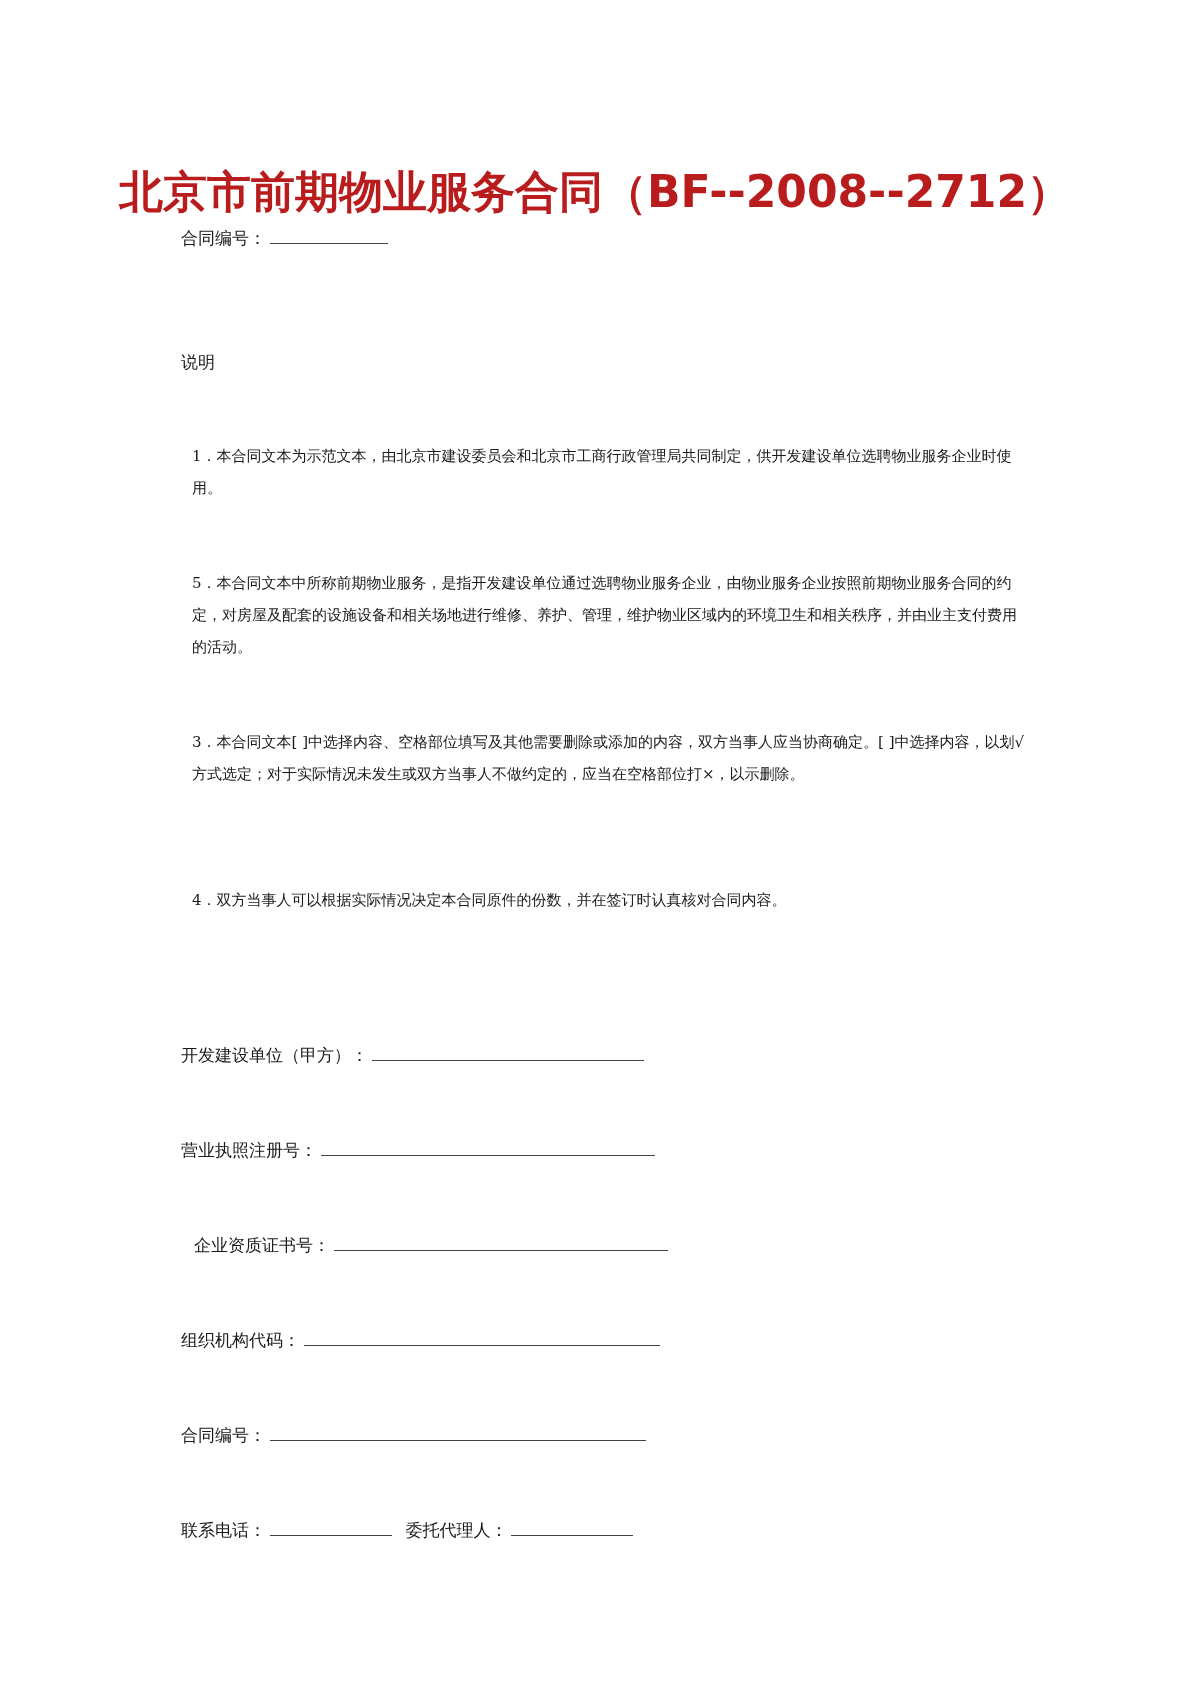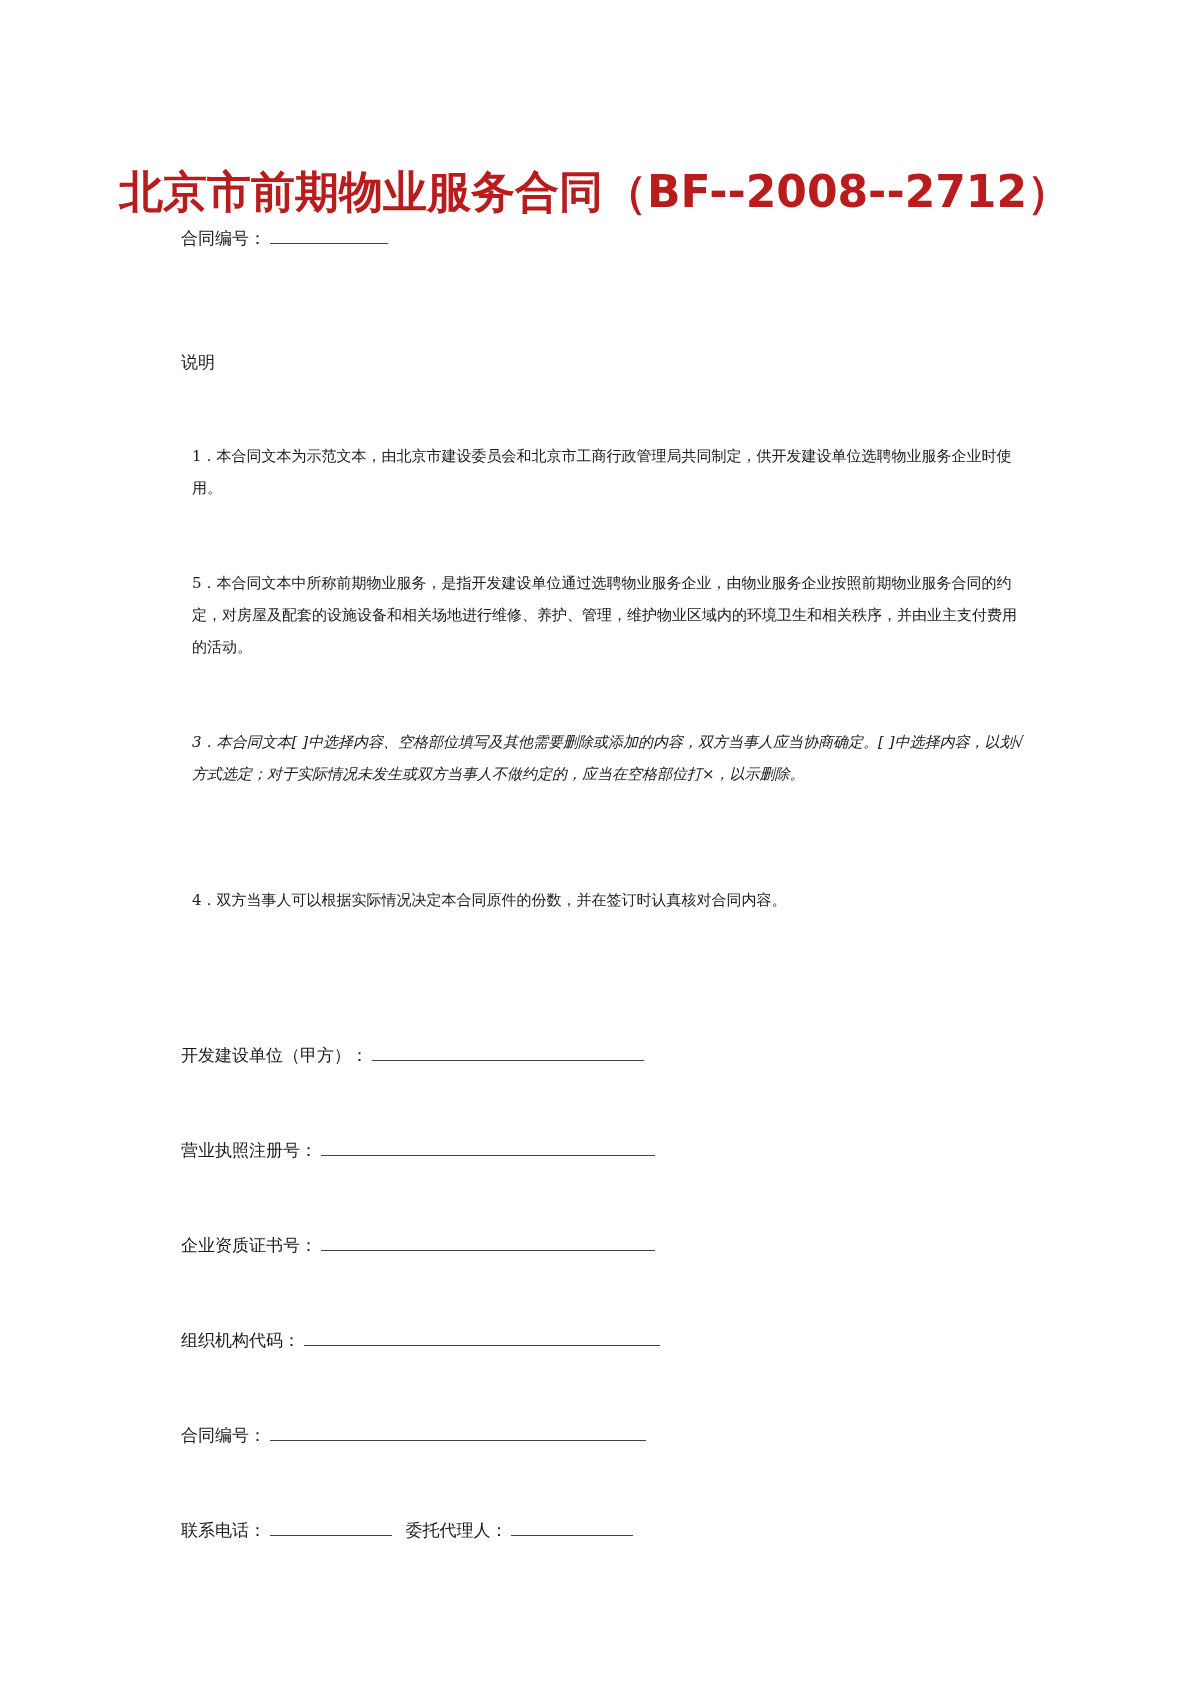--- a/index.html
+++ b/index.html
@@ -20,30 +20,30 @@
   <div class="title">北京市前期物业服务合同（BF--2008--2712）</div>
 
   <div class="line" style="top:222px;">
     <span>合同编号：</span><span class="blank" style="width:118px;"></span>
   </div>
 
   <div class="line" style="top:346px;">说明</div>
 
   <div class="para" style="top:440px;">1．本合同文本为示范文本，由北京市建设委员会和北京市工商行政管理局共同制定，供开发建设单位选聘物业服务企业时使用。</div>
   <div class="para" style="top:567px;">5．本合同文本中所称前期物业服务，是指开发建设单位通过选聘物业服务企业，由物业服务企业按照前期物业服务合同的约定，对房屋及配套的设施设备和相关场地进行维修、养护、管理，维护物业区域内的环境卫生和相关秩序，并由业主支付费用的活动。</div>
-  <div class="para" style="top:726px;font-style:italic;">3．本合同文本[ ]中选择内容、空格部位填写及其他需要删除或添加的内容，双方当事人应当协商确定。[ ]中选择内容，以划√方式选定；对于实际情况未发生或双方当事人不做约定的，应当在空格部位打×，以示删除。</div>
+  <div class="para" style="top:726px;">3．本合同文本[ ]中选择内容、空格部位填写及其他需要删除或添加的内容，双方当事人应当协商确定。[ ]中选择内容，以划√方式选定；对于实际情况未发生或双方当事人不做约定的，应当在空格部位打×，以示删除。</div>
   <div class="para" style="top:884px;">4．双方当事人可以根据实际情况决定本合同原件的份数，并在签订时认真核对合同内容。</div>
 
   <div class="line" style="top:1039px;">
     <span>开发建设单位（甲方）：</span><span class="blank" style="width:272px;"></span>
   </div>
   <div class="line" style="top:1134px;">
     <span>营业执照注册号：</span><span class="blank" style="width:334px;"></span>
   </div>
-  <div class="line" style="top:1229px;">
+  <div class="line" style="top:1229px;margin-left:13px;">
     <span>企业资质证书号：</span><span class="blank" style="width:334px;"></span>
   </div>
   <div class="line" style="top:1324px;">
     <span>组织机构代码：</span><span class="blank" style="width:356px;"></span>
   </div>
   <div class="line" style="top:1419px;">
     <span>合同编号：</span><span class="blank" style="width:376px;"></span>
   </div>
   <div class="line" style="top:1514px;">
     <span>联系电话：</span><span class="blank" style="width:122px;"></span>

